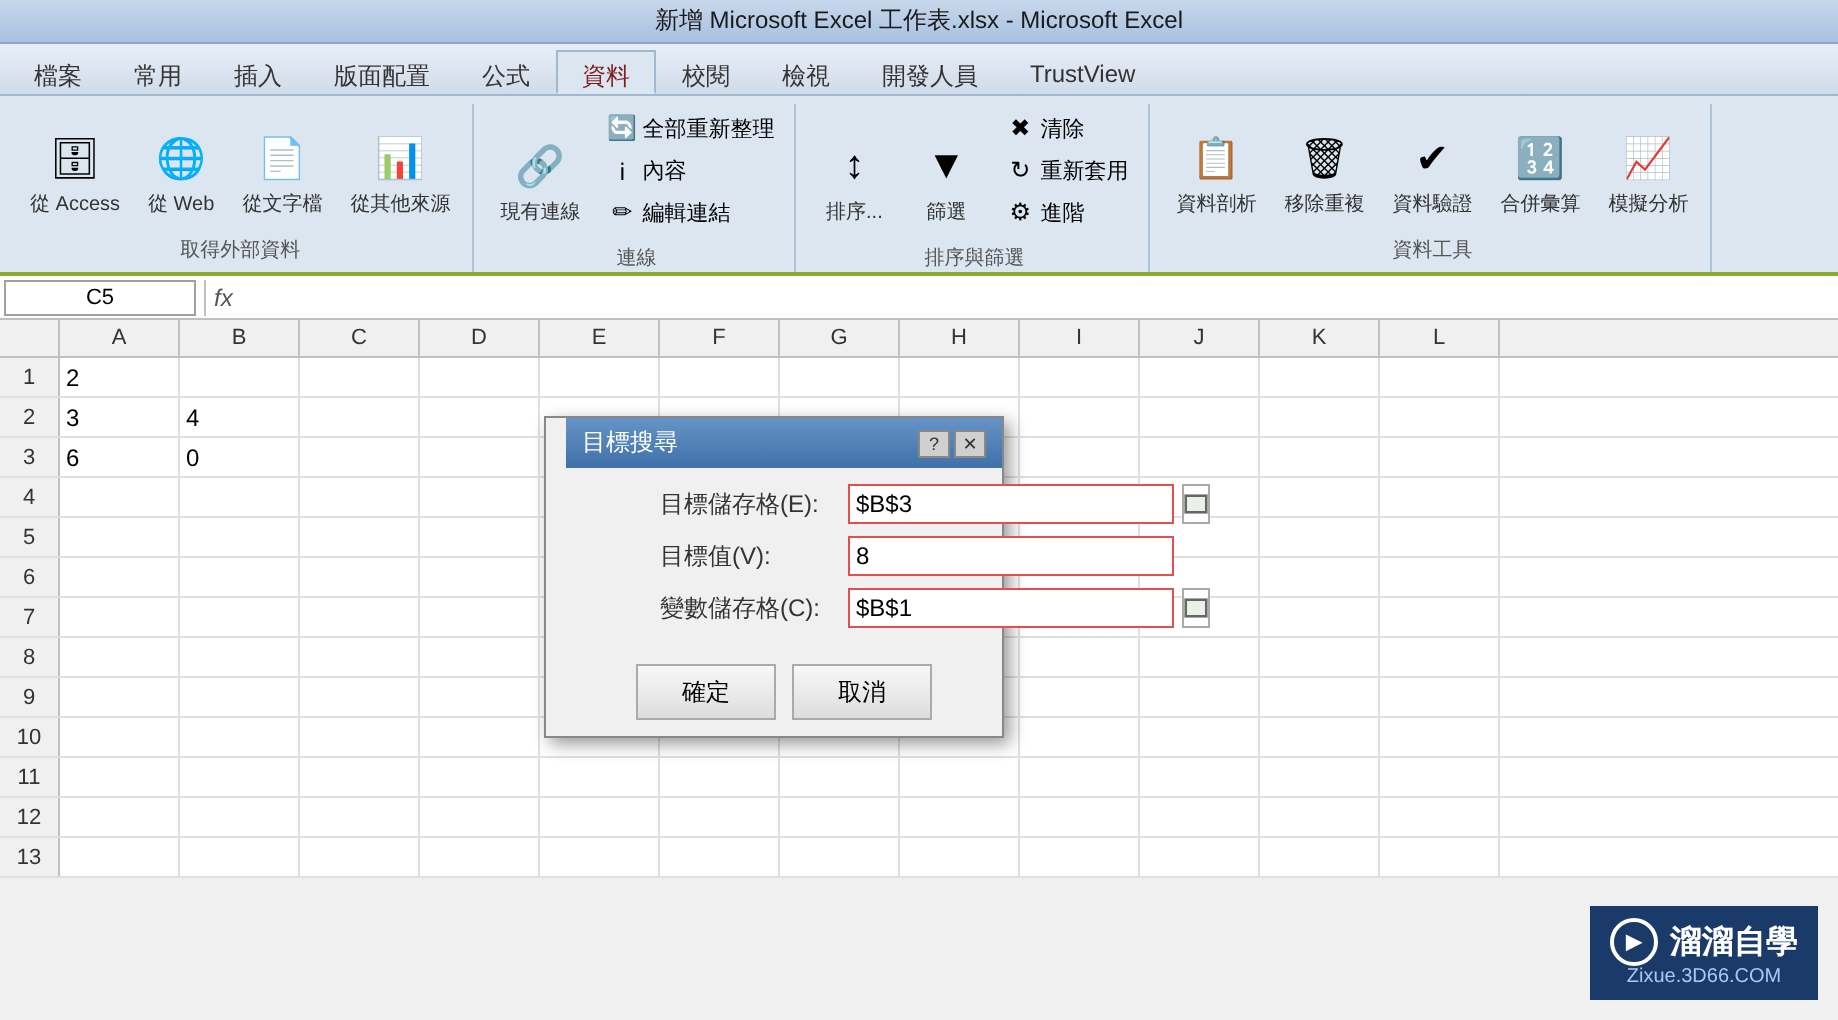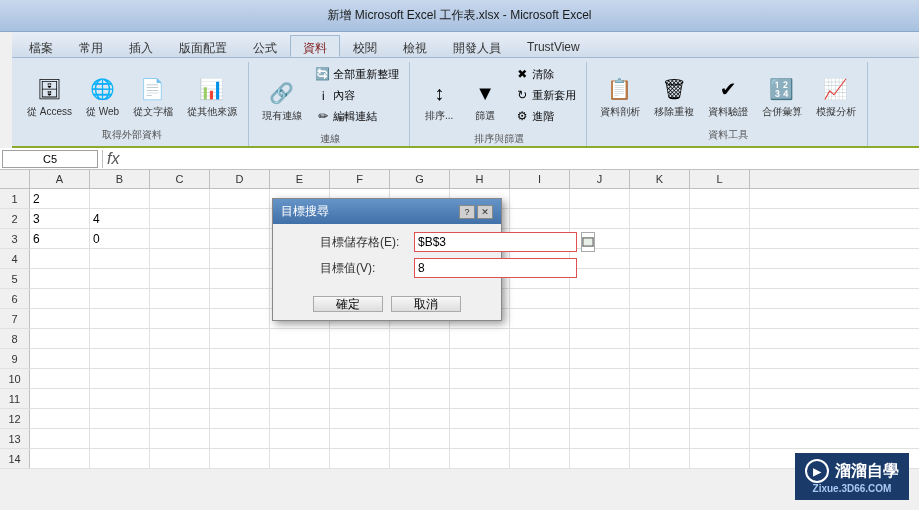--- a/index.html
+++ b/index.html
@@ -1,34 +1,33 @@
 <!DOCTYPE html>
 <html><head>
   <meta charset="utf-8">
   <style>
     * { margin: 0; padding: 0; box-sizing: border-box; }
     body { font-family: 'Microsoft YaHei', SimSun, Arial, sans-serif; font-size: 12px; background: #f0f0f0; width: 919px; height: 510px; overflow: hidden; }
 
     
     #title-bar {
       background: linear-gradient(to bottom, #c8d8ec, #a8c0e0);
-      height: 32px;
+      height: 22px;
       display: flex;
       align-items: center;
       justify-content: center;
       font-size: 12px;
       color: #1a1a1a;
       border-bottom: 1px solid #8aa8c8;
     }
 
     
     #ribbon {
       background: #dce6f1;
       border-bottom: 2px solid #8aab2c;
-      margin-left: 12px;
     }
 
     #ribbon-tabs {
       display: flex;
       background: linear-gradient(to bottom, #e8eef7, #d0dcea);
       height: 26px;
       border-bottom: 1px solid #a0b8d0;
       padding-left: 4px;
     }
 
@@ -162,21 +161,21 @@
     }
 
     #formula-divider {
       width: 1px;
       height: 18px;
       background: #c0c0c0;
       margin: 0 4px;
     }
 
     #fx-label {
-      font-size: 16px;
+      font-size: 12px;
       color: #555;
       margin-right: 4px;
       font-style: italic;
     }
 
     #formula-input {
       flex: 1;
       border: none;
       outline: none;
       font-size: 12px;
@@ -264,27 +263,28 @@
     
     #dialog-overlay {
       position: fixed;
       top: 0; left: 0; right: 0; bottom: 0;
       z-index: 100;
       pointer-events: none;
     }
 
     #goal-seek-dialog {
       position: absolute;
-      top: 198px;
+      top: 208px;
       left: 272px;
       width: 230px;
       background: #f0f0f0;
       border: 1px solid #888;
       box-shadow: 3px 3px 8px rgba(0,0,0,0.4);
       pointer-events: all;
+      padding-left: 10px;
     }
 
     #dialog-title-bar {
       background: linear-gradient(to bottom, #6694c8, #4070a8);
       color: white;
       font-size: 12px;
       padding: 4px 8px;
       display: flex;
       align-items: center;
       justify-content: space-between;
@@ -354,21 +354,21 @@
 
     #dialog-buttons {
       display: flex;
       justify-content: center;
       gap: 8px;
       padding: 4px 8px 8px;
     }
 
     .dialog-action-btn {
       width: 70px;
-      height: 16px;
+      height: 28px;
       background: linear-gradient(to bottom, #f8f8f8, #ddd);
       border: 1px solid #aaa;
       font-size: 12px;
       cursor: pointer;
       display: flex;
       align-items: center;
       justify-content: center;
     }
 
     
@@ -402,21 +402,20 @@
       display: flex;
       align-items: center;
       justify-content: center;
       font-size: 10px;
     }
 
     #watermark-url {
       font-size: 10px;
       color: #aac8f0;
       text-align: center;
-      font-weight: bold;
     }
   </style>
 </head>
 <body>
 
 <div id="title-bar">
   <span>新增 Microsoft Excel 工作表.xlsx - Microsoft Excel</span>
 </div>
 
 <div id="ribbon">
@@ -751,35 +750,20 @@
         <div class="cell col-d"></div>
         <div class="cell col-e"></div>
         <div class="cell col-f"></div>
         <div class="cell col-g"></div>
         <div class="cell col-h"></div>
         <div class="cell col-i"></div>
         <div class="cell col-j"></div>
         <div class="cell col-k"></div>
         <div class="cell col-l"></div>
       </div>
-      <div class="sheet-row">
-        <div class="row-header">14</div>
-        <div class="cell col-a"></div>
-        <div class="cell col-b"></div>
-        <div class="cell col-c"></div>
-        <div class="cell col-d"></div>
-        <div class="cell col-e"></div>
-        <div class="cell col-f"></div>
-        <div class="cell col-g"></div>
-        <div class="cell col-h"></div>
-        <div class="cell col-i"></div>
-        <div class="cell col-j"></div>
-        <div class="cell col-k"></div>
-        <div class="cell col-l"></div>
-      </div>
     </div>
 </div>
 
 <div id="dialog-overlay">
   <div id="goal-seek-dialog">
     <div id="dialog-title-bar">
       <span>目標搜尋</span>
       <div id="dialog-title-controls">
         <div class="dialog-ctrl-btn">?</div>
         <div class="dialog-ctrl-btn">✕</div>
@@ -793,20 +777,30 @@
           <svg width="12" height="10" viewBox="0 0 12 10">
               <rect x="0" y="0" width="12" height="10" fill="#e8f0e8" stroke="#aaa"></rect>
               <rect x="1" y="1" width="10" height="8" fill="none" stroke="#666"></rect>
             </svg>
         </div>
       </div>
       <div class="dialog-row">
         <label class="dialog-label">目標值(V):</label>
         <input class="dialog-input normal" type="text" value="8" style="border-color: rgb(224, 80, 80);">
       </div>
+      <div class="dialog-row">
+        <label class="dialog-label">變數儲存格(C):</label>
+        <input class="dialog-input" type="text" value="$B$1" style="">
+        <div class="collapse-btn">
+          <svg width="12" height="10" viewBox="0 0 12 10">
+              <rect x="0" y="0" width="12" height="10" fill="#e8f0e8" stroke="#aaa"></rect>
+              <rect x="1" y="1" width="10" height="8" fill="none" stroke="#666"></rect>
+            </svg>
+        </div>
+      </div>
     </div>
     <div id="dialog-buttons">
       <button class="dialog-action-btn">確定</button>
       <button class="dialog-action-btn">取消</button>
     </div>
   </div>
 </div>
 
 <div id="watermark">
   <div id="watermark-top">

